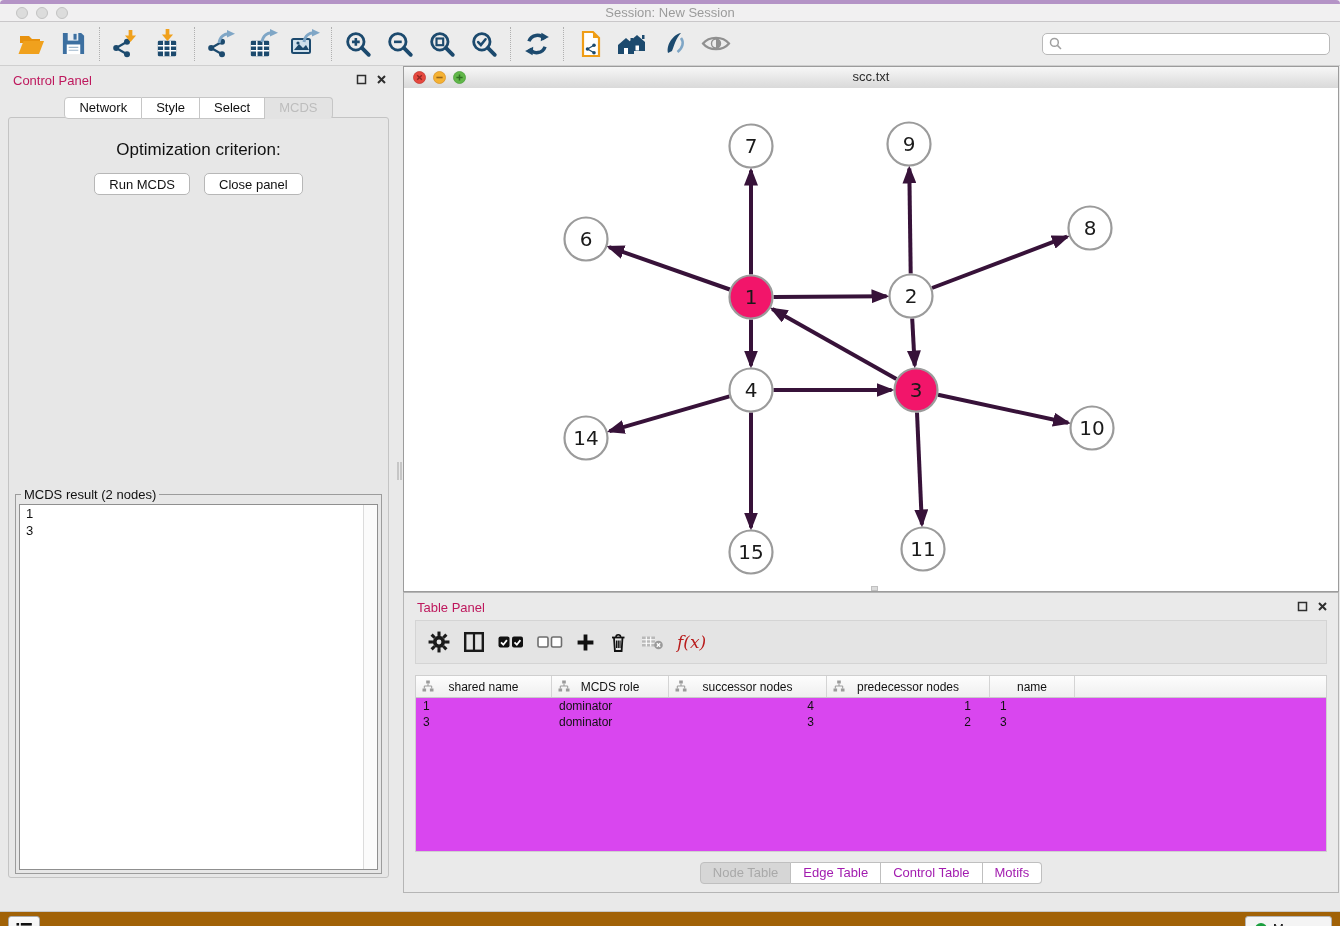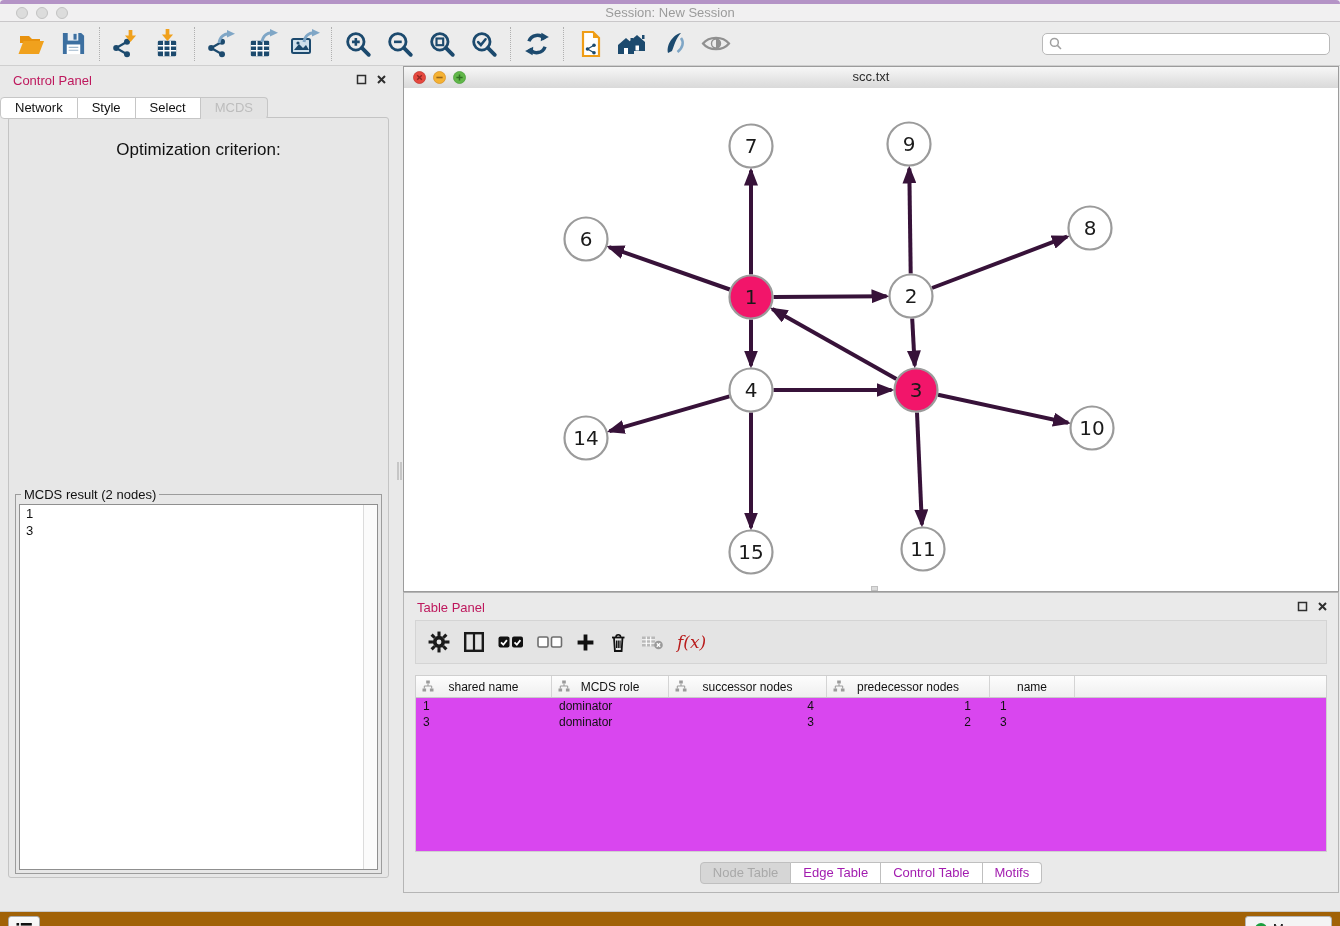--- a/index.html
+++ b/index.html
@@ -24,21 +24,21 @@
   .tb-sep{width:0;height:34px;border-left:1px dotted #b0b0b0;margin:0 5px;}
   .search-wrap{margin-left:auto;width:288px;height:22px;background:#fff;border:1px solid #b9b9b9;
                border-radius:5px;display:flex;align-items:center;padding:0 6px;box-sizing:border-box;}
   .search-input{border:none;outline:none;flex:1;font-size:12px;background:transparent;margin-left:4px;
                 font-family:"Liberation Sans",sans-serif;}
 
   
   .control-panel{position:absolute;left:0;top:66px;width:397px;bottom:33px;background:#e9e9e9;}
   .panel-title{position:absolute;top:7px;left:13px;font-size:13px;color:#be185d;}
   .panel-controls{position:absolute;top:8px;right:10px;display:flex;gap:9px;align-items:center;}
-  .cp-tabs{position:absolute;top:31px;left:0;right:0;display:flex;justify-content:flex-start;z-index:2;}
+  .cp-tabs{position:absolute;top:31px;left:0;right:0;display:flex;justify-content:center;z-index:2;}
   .cp-tab{font-size:13px;padding:2px 14px;background:#fff;border:1px solid #c6c6c6;border-left:none;
           color:#111;height:16px;line-height:16px;}
   .cp-tab:first-child{border-left:1px solid #c6c6c6;border-radius:4px 0 0 4px;}
   .cp-tab.selected-disabled{background:#e3e3e3;color:#bdbdbd;border-radius:0 4px 4px 0;border-bottom-color:#e3e3e3;}
   .cp-content{position:absolute;left:8px;right:8px;top:51px;bottom:15px;background:#e7e7e7;
               border:1px solid #c4c4c4;border-radius:3px;}
   .opt-label{padding-top:22px;text-align:center;font-size:17px;color:#111;}
   .dropdown{margin:9px auto 0;width:305px;height:21px;background:#fff;border:1px solid #b3b3b3;
             border-radius:4px;display:flex;align-items:center;font-size:13px;padding:0 4px 0 9px;box-sizing:border-box;}
   .dd-arrows{margin-left:auto;display:flex;}
@@ -276,20 +276,24 @@
     </svg>
   </div>
   <div class="cp-tabs">
     <div class="cp-tab">Network</div>
     <div class="cp-tab">Style</div>
     <div class="cp-tab">Select</div>
     <div class="cp-tab selected-disabled">MCDS</div>
   </div>
   <div class="cp-content">
     <div class="opt-label">Optimization criterion:</div>
+    <div class="btn-row">
+      <button class="push-btn">Run MCDS</button>
+      <button class="push-btn">Close panel</button>
+    </div>
     <div class="result-group">
       <div class="result-legend">MCDS result (2 nodes)</div>
       <div class="result-box">
         <div class="result-line">1</div>
         <div class="result-line">3</div>
         <div class="result-scroll"></div>
       </div>
     </div>
   </div>
 </div>

